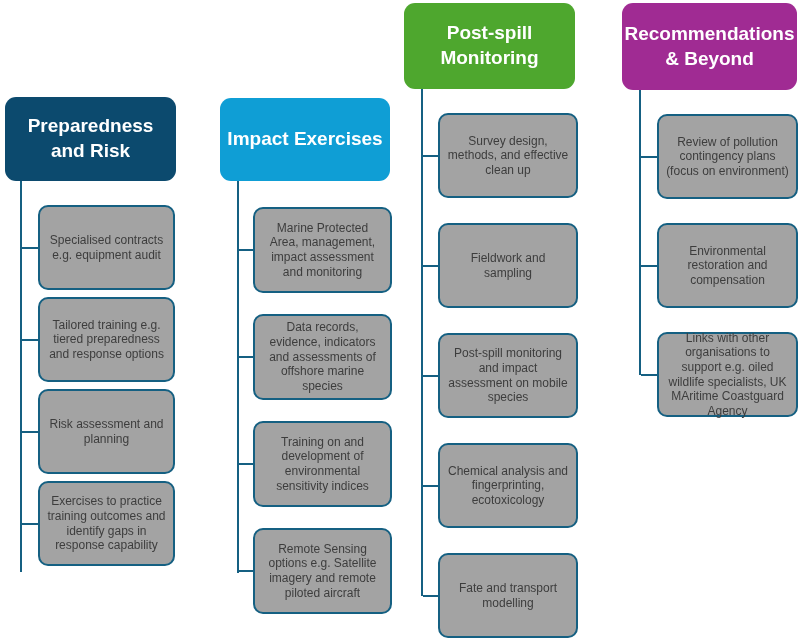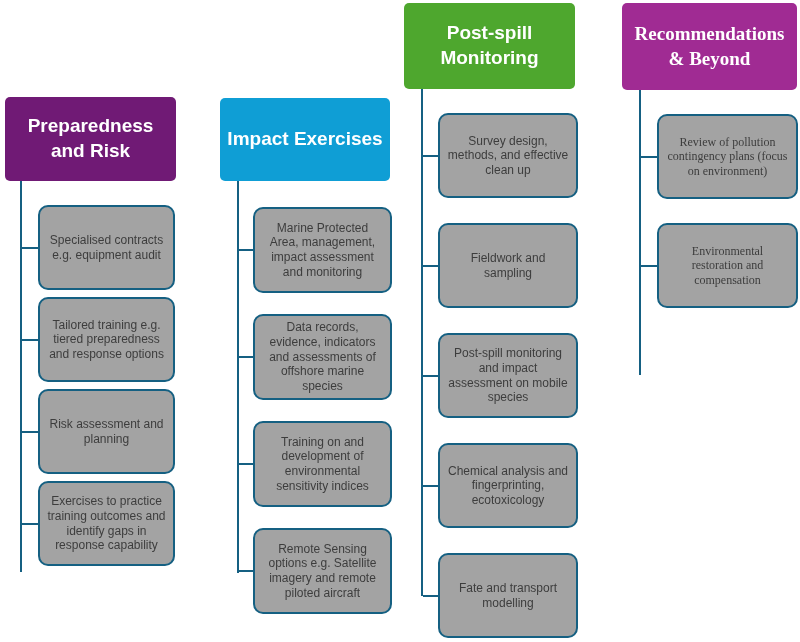--- a/index.html
+++ b/index.html
@@ -7,21 +7,21 @@
     position: relative;
     width: 800px;
     height: 642px;
     background: #ffffff;
     font-family: "Liberation Sans", sans-serif;
     overflow: hidden;
   }
   .column { position: absolute; }
   .header {
     box-sizing: border-box;
-    border-radius: 5px;
+    border-radius: 11px;
     color: #ffffff;
     font-weight: bold;
     font-size: 19px;
     line-height: 1.3;
     display: flex;
     align-items: center;
     justify-content: center;
     text-align: center;
     padding: 0 6px;
   }
@@ -39,21 +39,21 @@
     font-size: 12px;
     color: #3d3d3d;
     line-height: 1.22;
     padding: 3px 7px;
   }
   .vline { position: absolute; width: 2px; background: #156082; }
   .stub { position: absolute; height: 2px; background: #156082; top: 50%; margin-top: -1px; }
 
   
   .c1 { left: 5px; top: 97px; }
-  .c1 .header { width: 171px; height: 84px; background: #701a75; }
+  .c1 .header { width: 171px; height: 84px; background: #0c4a6e; }
   .c1 .children { margin-left: 33px; margin-top: 24px; gap: 7px; width: 137px; }
   .c1 .child { height: 85px; }
   .c1 .vline { left: 15px; top: 84px; height: 391px; }
   .c1 .stub { left: -18px; width: 18px; }
 
   
   .c2 { left: 220px; top: 98px; }
   .c2 .header { width: 170px; height: 83px; background: #0F9ED5; }
   .c2 .children { margin-left: 33px; margin-top: 26px; gap: 21px; width: 139px; }
   .c2 .child { height: 86px; }
@@ -62,21 +62,21 @@
 
   
   .c3 { left: 404px; top: 3px; }
   .c3 .header { width: 171px; height: 86px; background: #4EA72E; }
   .c3 .children { margin-left: 34px; margin-top: 24px; gap: 25px; width: 140px; }
   .c3 .child { height: 85px; }
   .c3 .vline { left: 17px; top: 86px; height: 507px; }
   .c3 .stub { left: -17px; width: 17px; }
 
   
-  .c4 { left: 622px; top: 3px; font-family: Liberation Serif, serif; }
+  .c4 { left: 622px; top: 3px; }
   .c4 .header { width: 175px; height: 87px; background: #A02B93; }
   .c4 .children { margin-left: 35px; margin-top: 24px; gap: 24px; width: 141px; justify-content: center; }
   .c4 .child { height: 85px; }
   .c4 .vline { left: 17px; top: 87px; height: 285px; }
   .c4 .stub { left: -18px; width: 18px; }
 </style>
 </head>
 <body>
 
 <div class="canvas">
@@ -114,16 +114,17 @@
       <div class="child">Fate and transport modelling<div class="stub"></div></div>
     </div>
   </div>
 
   <div class="column c4">
     <div class="header">Recommendations &amp; Beyond</div>
     <div class="vline"></div>
     <div class="children">
       <div class="child">Review of pollution contingency plans (focus on environment)<div class="stub"></div></div>
       <div class="child">Environmental restoration and compensation<div class="stub"></div></div>
+      <div class="child">Links with other organisations to support e.g. oiled wildlife specialists, UK MAritime Coastguard Agency<div class="stub"></div></div>
     </div>
   </div>
 
 </div>
 
 </body></html>

